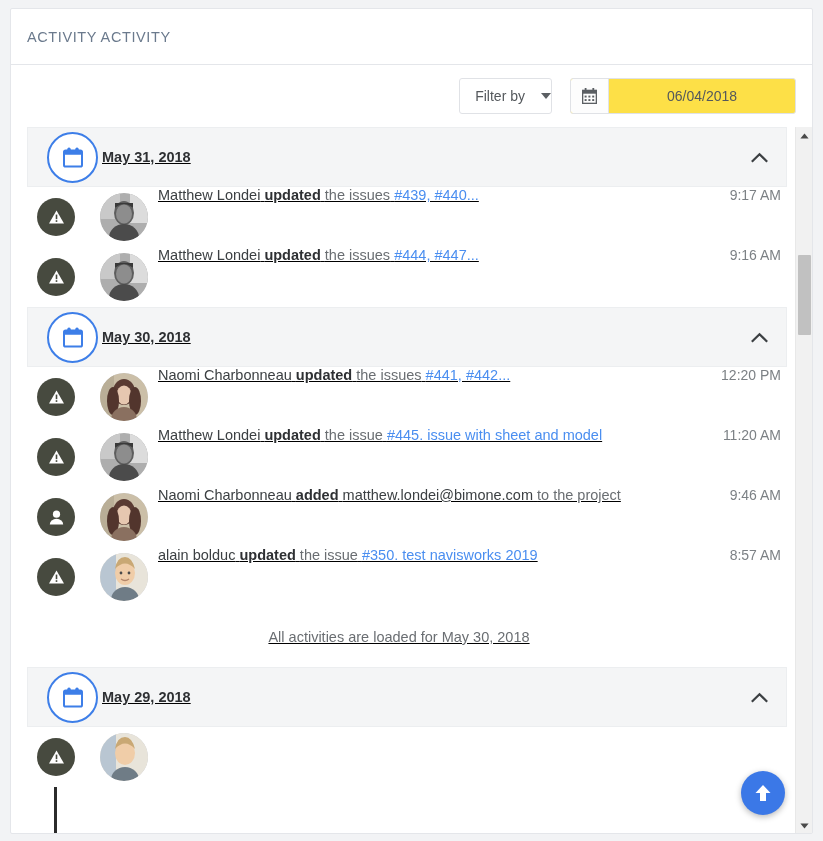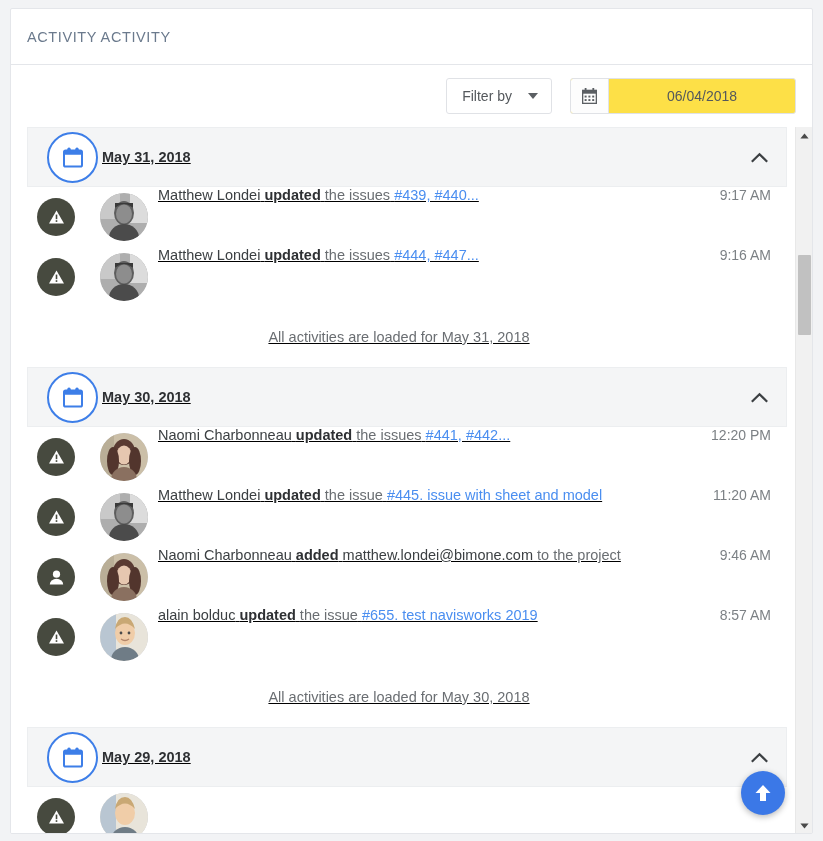--- a/index.html
+++ b/index.html
@@ -50,21 +50,21 @@
     justify-content: flex-end;
     padding-right: 16px;
     gap: 18px;
     background: #ffffff;
   }
   .filter-btn {
     display: flex;
     align-items: center;
     gap: 16px;
     height: 36px;
-    padding: 0 13px 0 15px;
+    padding: 0 0 0 15px;
     border: 1px solid #e0e2e6;
     border-radius: 3px;
     background: #fff;
     cursor: pointer;
   }
   .filter-btn-label {
     font-size: 14px;
     color: #54585c;
   }
   .caret {
@@ -204,21 +204,21 @@
     margin-left: 131px;
     font-size: 14.5px;
     color: #3c4043;
     white-space: nowrap;
   }
   .row-text .strong { font-weight: bold; color: #2e3033; }
   .row-text .muted  { color: #6a6e72; }
   .row-text .link   { color: #4a8ef0; cursor: pointer; }
   .row-time {
     position: absolute;
-    right: 26px;
+    right: 16px;
     font-size: 14px;
     color: #7c8185;
   }
 
   .loaded-note {
     height: 60px;
     display: flex;
     align-items: center;
     justify-content: center;
     font-size: 14.5px;
@@ -393,21 +393,20 @@
             </div>
             <div class="row-text">
               <span>Matthew Londei</span>
               <span class="strong">updated</span>
               <span class="muted">the issues</span>
               <span class="link">#444, #447...</span>
             </div>
             <div class="row-time">9:16 AM</div>
           </div>
 
-          <div class="loaded-note">All activities are loaded for May 31, 2018</div>
         </div>
 
         <div class="group">
           <div class="group-header">
             <div class="marker cal">
               <svg width="20" height="21" viewBox="0 0 20 21">
                 <rect x="1" y="3.5" width="18" height="16" rx="1.6" fill="none" stroke="#3d7ee8" stroke-width="2"></rect>
                 <rect x="1" y="3.5" width="18" height="4.2" rx="1.3" fill="#3d7ee8"></rect>
                 <rect x="4.3" y="0.6" width="3.4" height="4.2" rx="1.6" fill="#3d7ee8"></rect>
                 <rect x="12.3" y="0.6" width="3.4" height="4.2" rx="1.6" fill="#3d7ee8"></rect>
@@ -549,21 +548,21 @@
                   <circle cx="29" cy="20" r="1.4" fill="#4a4a4a"></circle>
                   <path d="M21 26 q4 3 8 0" fill="none" stroke="#b3866a" stroke-width="1.3"></path>
                   <ellipse cx="25" cy="47" rx="14" ry="13" fill="#6f7c86"></ellipse>
                 </g>
               </svg>
             </div>
             <div class="row-text">
               <span>alain bolduc</span>
               <span class="strong">updated</span>
               <span class="muted">the issue</span>
-              <span class="link">#655. test navisworks 2019</span>
+              <span class="link">#350. test navisworks 2019</span>
             </div>
             <div class="row-time">8:57 AM</div>
           </div>
 
           <div class="loaded-note">All activities are loaded for May 30, 2018</div>
         </div>
 
         <div class="group">
           <div class="group-header">
             <div class="marker cal">

